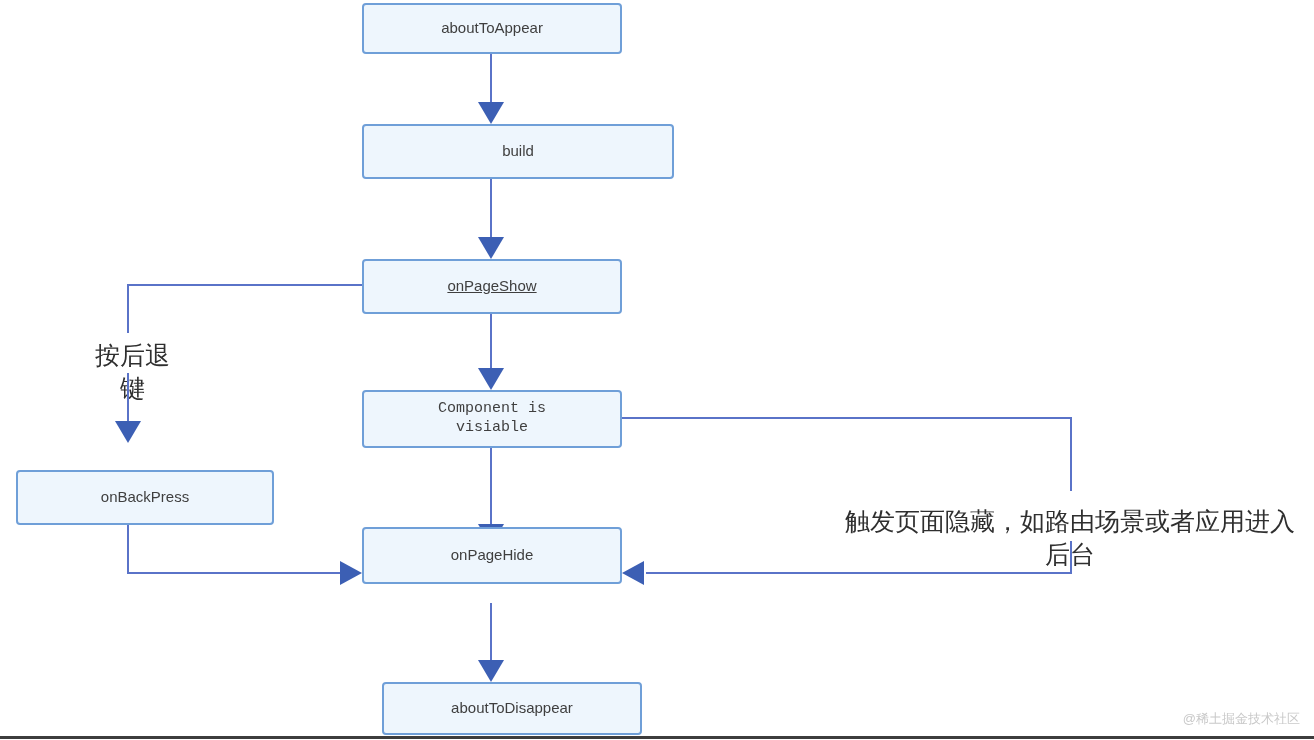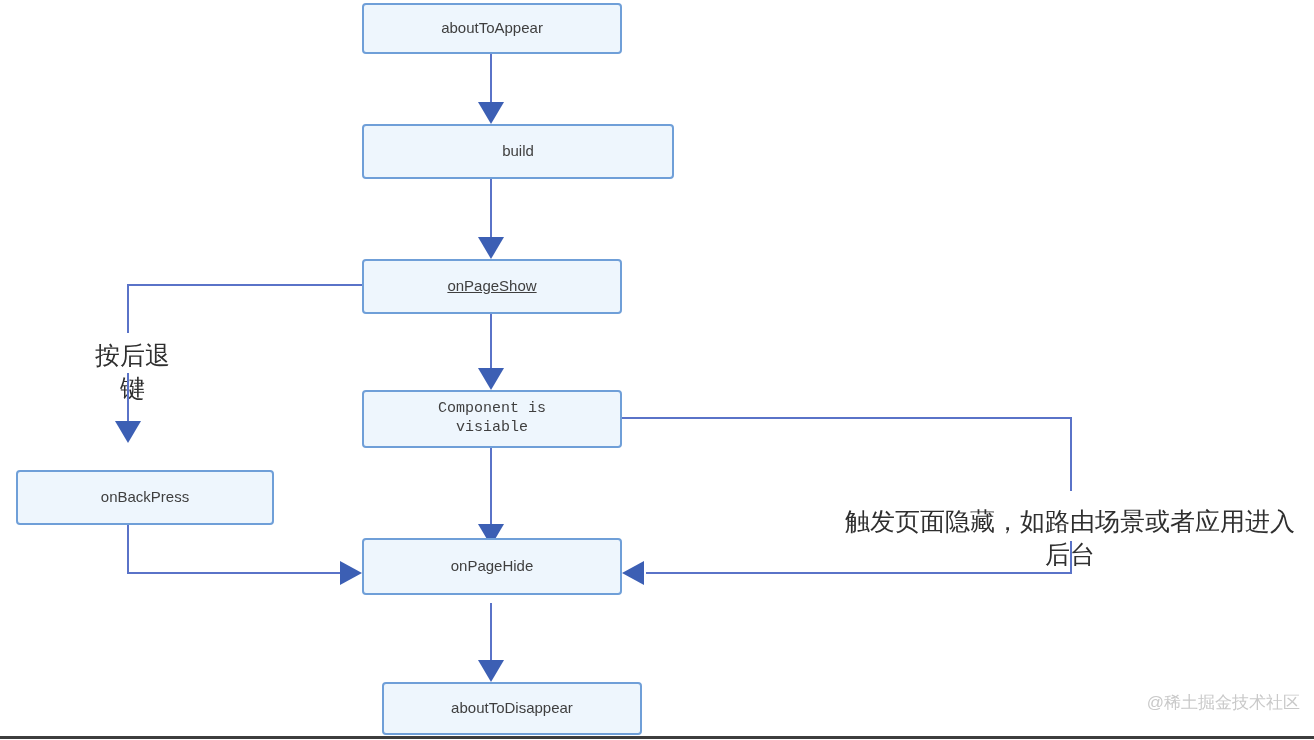--- a/index.html
+++ b/index.html
@@ -64,23 +64,23 @@
   .edge-label {
     position: absolute;
     color: var(--label-text, #2f2f2f);
     font-size: 25px;
     text-align: center;
     background: #ffffff;
   }
   .watermark {
     position: absolute;
     right: 14px;
-    bottom: 26px;
+    bottom: 12px;
     color: var(--watermark-text, #c9c9c9);
-    font-size: 17px;
+    font-size: 13px;
   }
   .footer-line {
     position: absolute;
     left: 0;
     top: 736px;
     width: 1314px;
     height: 3px;
     background: var(--footer-line, #3d3d3d);
   }
 </style>
@@ -125,20 +125,20 @@
 
   <div class="node" style="left:362px; top:124px; width:312px; height:55px;">build</div>
 
   <div class="node" style="left:362px; top:259px; width:260px; height:55px;text-decoration:underline;">onPageShow</div>
 
   <div class="node" style="left:362px; top:390px; width:260px; height:58px;font-family:Liberation Mono, monospace;">Component is
 visiable</div>
 
   <div class="node" style="left:16px;   top:443px; width:258px; height:55px;margin-top:27px;">onBackPress</div>
 
-  <div class="node" style="left:362px; top:538px; width:260px; height:57px;">onPageHide</div>
+  <div class="node" style="left:362px; top:527px; width:260px; height:57px;">onPageHide</div>
 
   <div class="node" style="left:382px; top:682px; width:260px; height:53px;">aboutToDisappear</div>
 
   <div class="watermark">@稀土掘金技术社区</div>
   <div class="footer-line"></div>
 
 </div>
 
 </body></html>

